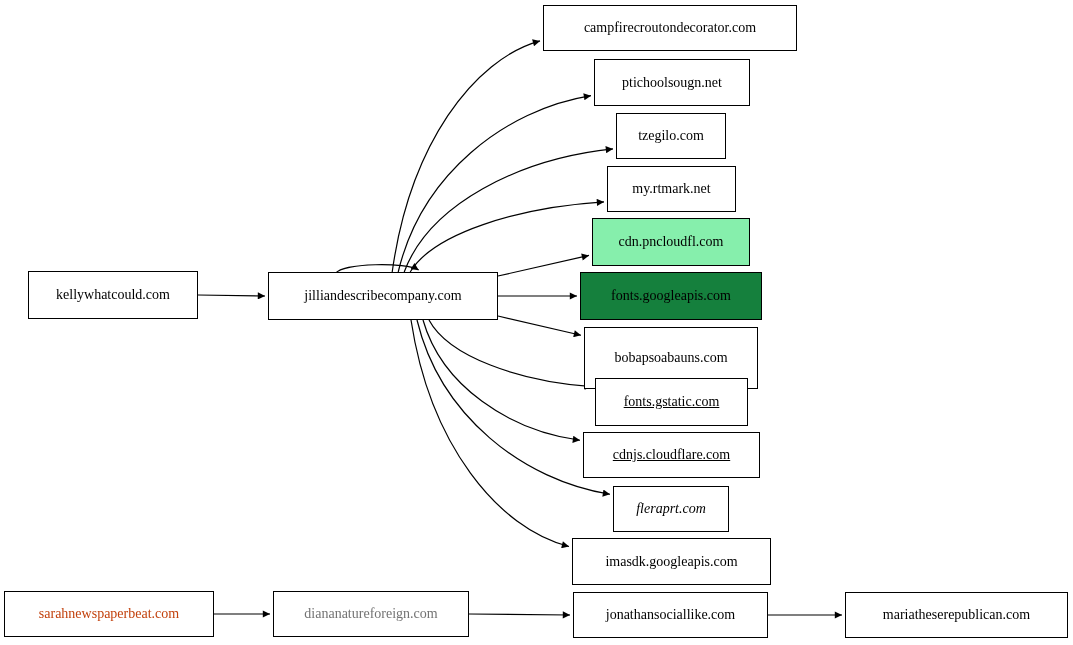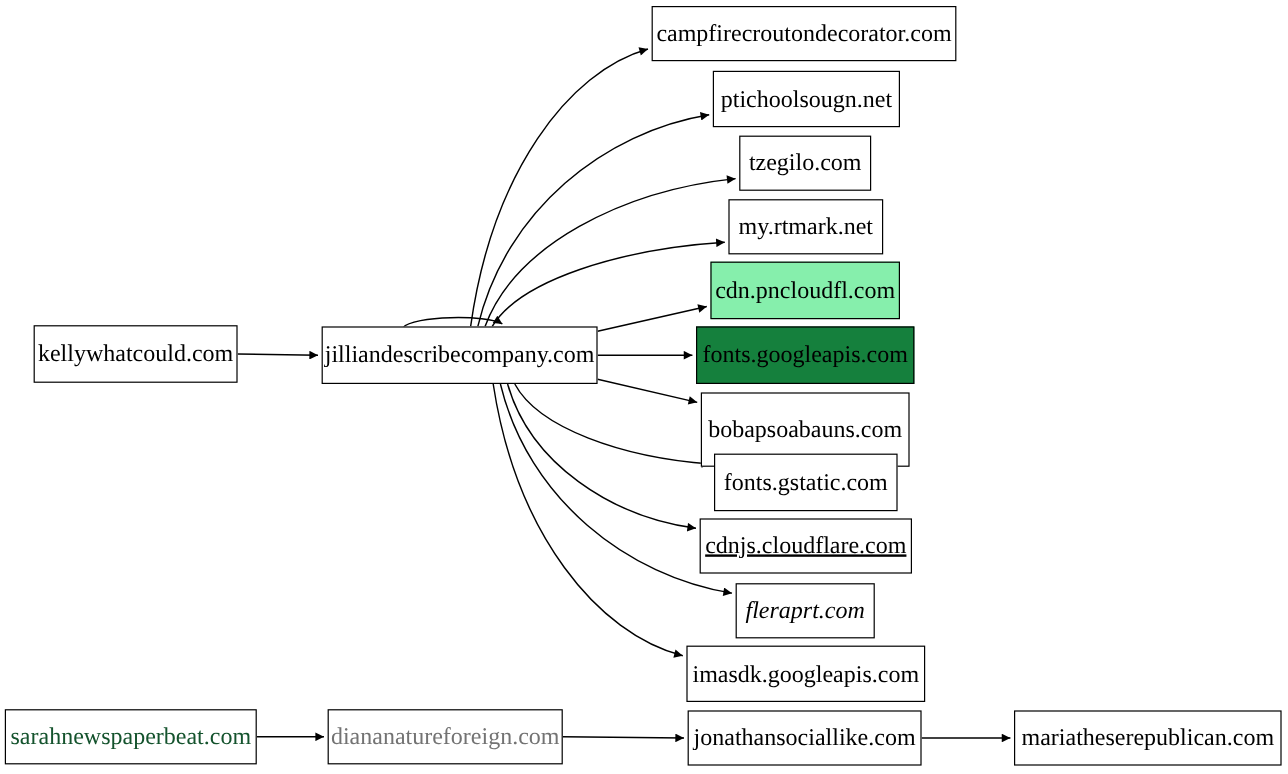--- a/index.html
+++ b/index.html
@@ -18,21 +18,21 @@
     height: 645px;
   }
   .node {
     position: absolute;
     box-sizing: border-box;
     border: 1.4px solid #000000;
     background: #ffffff;
     display: flex;
     align-items: center;
     justify-content: center;
-    font-size: 20px;
+    font-size: 14px;
     color: #000000;
     white-space: nowrap;
     line-height: 1;
   }
 </style>
 </head>
 <body>
 
 <div class="stage">
   <svg class="edge-layer" width="1073" height="645" viewBox="0 0 1073 645" xmlns="http://www.w3.org/2000/svg">
@@ -81,33 +81,33 @@
       </div>
       <div class="node" style="left: 592px; top: 218px; width: 158px; height: 48px; border-color: rgb(0, 0, 0); background: #86efac; color: rgb(0, 0, 0);">
         <span>cdn.pncloudfl.com</span>
       </div>
       <div class="node" style="left: 580px; top: 272px; width: 182px; height: 48px; border-color: rgb(0, 0, 0); background: #15803d; color: rgb(0, 0, 0);">
         <span>fonts.googleapis.com</span>
       </div>
       <div class="node" style="left: 584px; top: 327px; width: 174px; height: 62px; border-color: rgb(0, 0, 0); background: rgb(255, 255, 255); color: rgb(0, 0, 0);">
         <span>bobapsoabauns.com</span>
       </div>
-      <div class="node" style="left: 595px; top: 378px; width: 153px; height: 48px; border-color: rgb(0, 0, 0); background: rgb(255, 255, 255); color: rgb(0, 0, 0);">
+      <div class="node" style="left: 595px; top: 378px; width: 153px; height: 48px; border-color: rgb(0, 0, 0); background: rgb(255, 255, 255); color: rgb(0, 0, 0); text-decoration: underline;">
         <span>fonts.gstatic.com</span>
       </div>
       <div class="node" style="left: 583px; top: 432px; width: 177px; height: 46px; border-color: rgb(0, 0, 0); background: rgb(255, 255, 255); color: rgb(0, 0, 0); text-decoration: underline;">
         <span>cdnjs.cloudflare.com</span>
       </div>
       <div class="node" style="left: 613px; top: 486px; width: 116px; height: 46px; border-color: rgb(0, 0, 0); background: rgb(255, 255, 255); color: rgb(0, 0, 0); font-style: italic;">
         <span>fleraprt.com</span>
       </div>
       <div class="node" style="left: 572px; top: 538px; width: 199px; height: 47px; border-color: rgb(0, 0, 0); background: rgb(255, 255, 255); color: rgb(0, 0, 0);">
         <span>imasdk.googleapis.com</span>
       </div>
-      <div class="node" style="left: 4px; top: 591px; width: 210px; height: 46px; border-color: rgb(0, 0, 0); background: rgb(255, 255, 255); color: #14532d; justify-content: center;">
+      <div class="node" style="left: 4px; top: 591px; width: 210px; height: 46px; border-color: rgb(0, 0, 0); background: rgb(255, 255, 255); color: #c2410c; justify-content: center;">
         <span>sarahnewspaperbeat.com</span>
       </div>
       <div class="node" style="left: 273px; top: 591px; width: 196px; height: 46px; border-color: rgb(0, 0, 0); background: rgb(255, 255, 255); color: #737373;">
         <span>diananatureforeign.com</span>
       </div>
       <div class="node" style="left: 573px; top: 592px; width: 195px; height: 46px; border-color: rgb(0, 0, 0); background: rgb(255, 255, 255); color: rgb(0, 0, 0);">
         <span>jonathansociallike.com</span>
       </div>
       <div class="node" style="left: 845px; top: 592px; width: 223px; height: 46px; border-color: rgb(0, 0, 0); background: rgb(255, 255, 255); color: rgb(0, 0, 0);">
         <span>mariatheserepublican.com</span>

